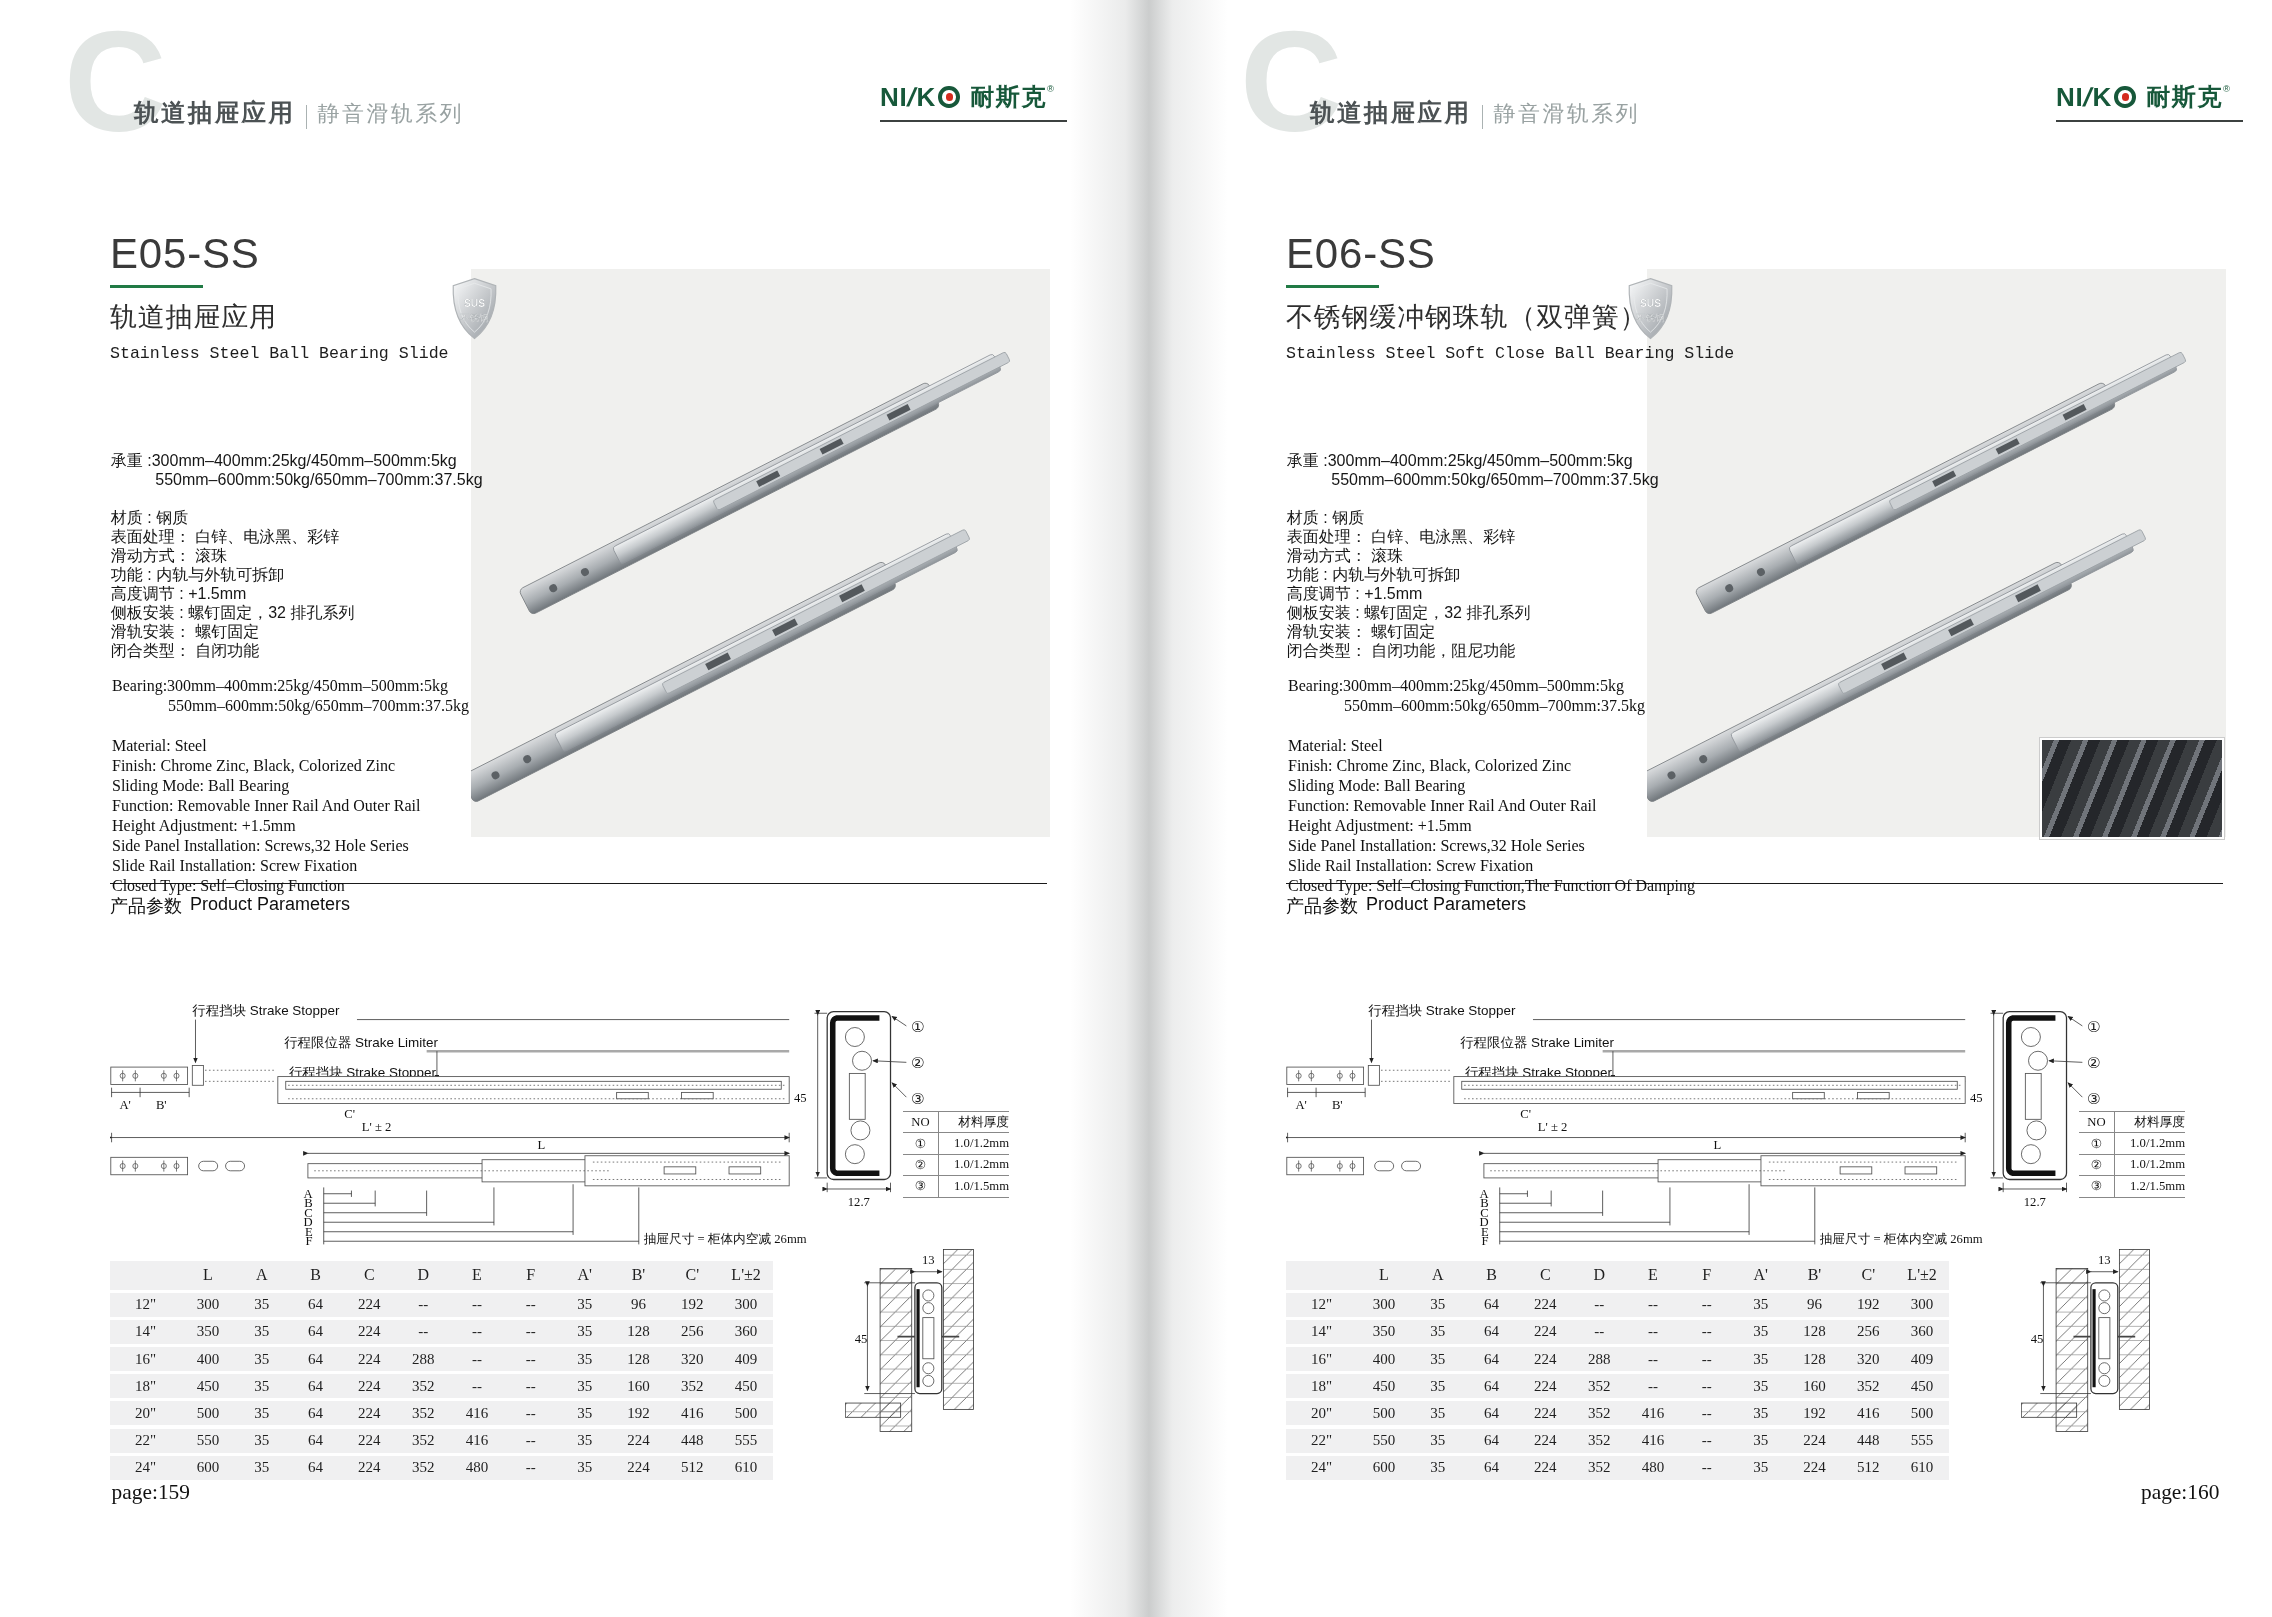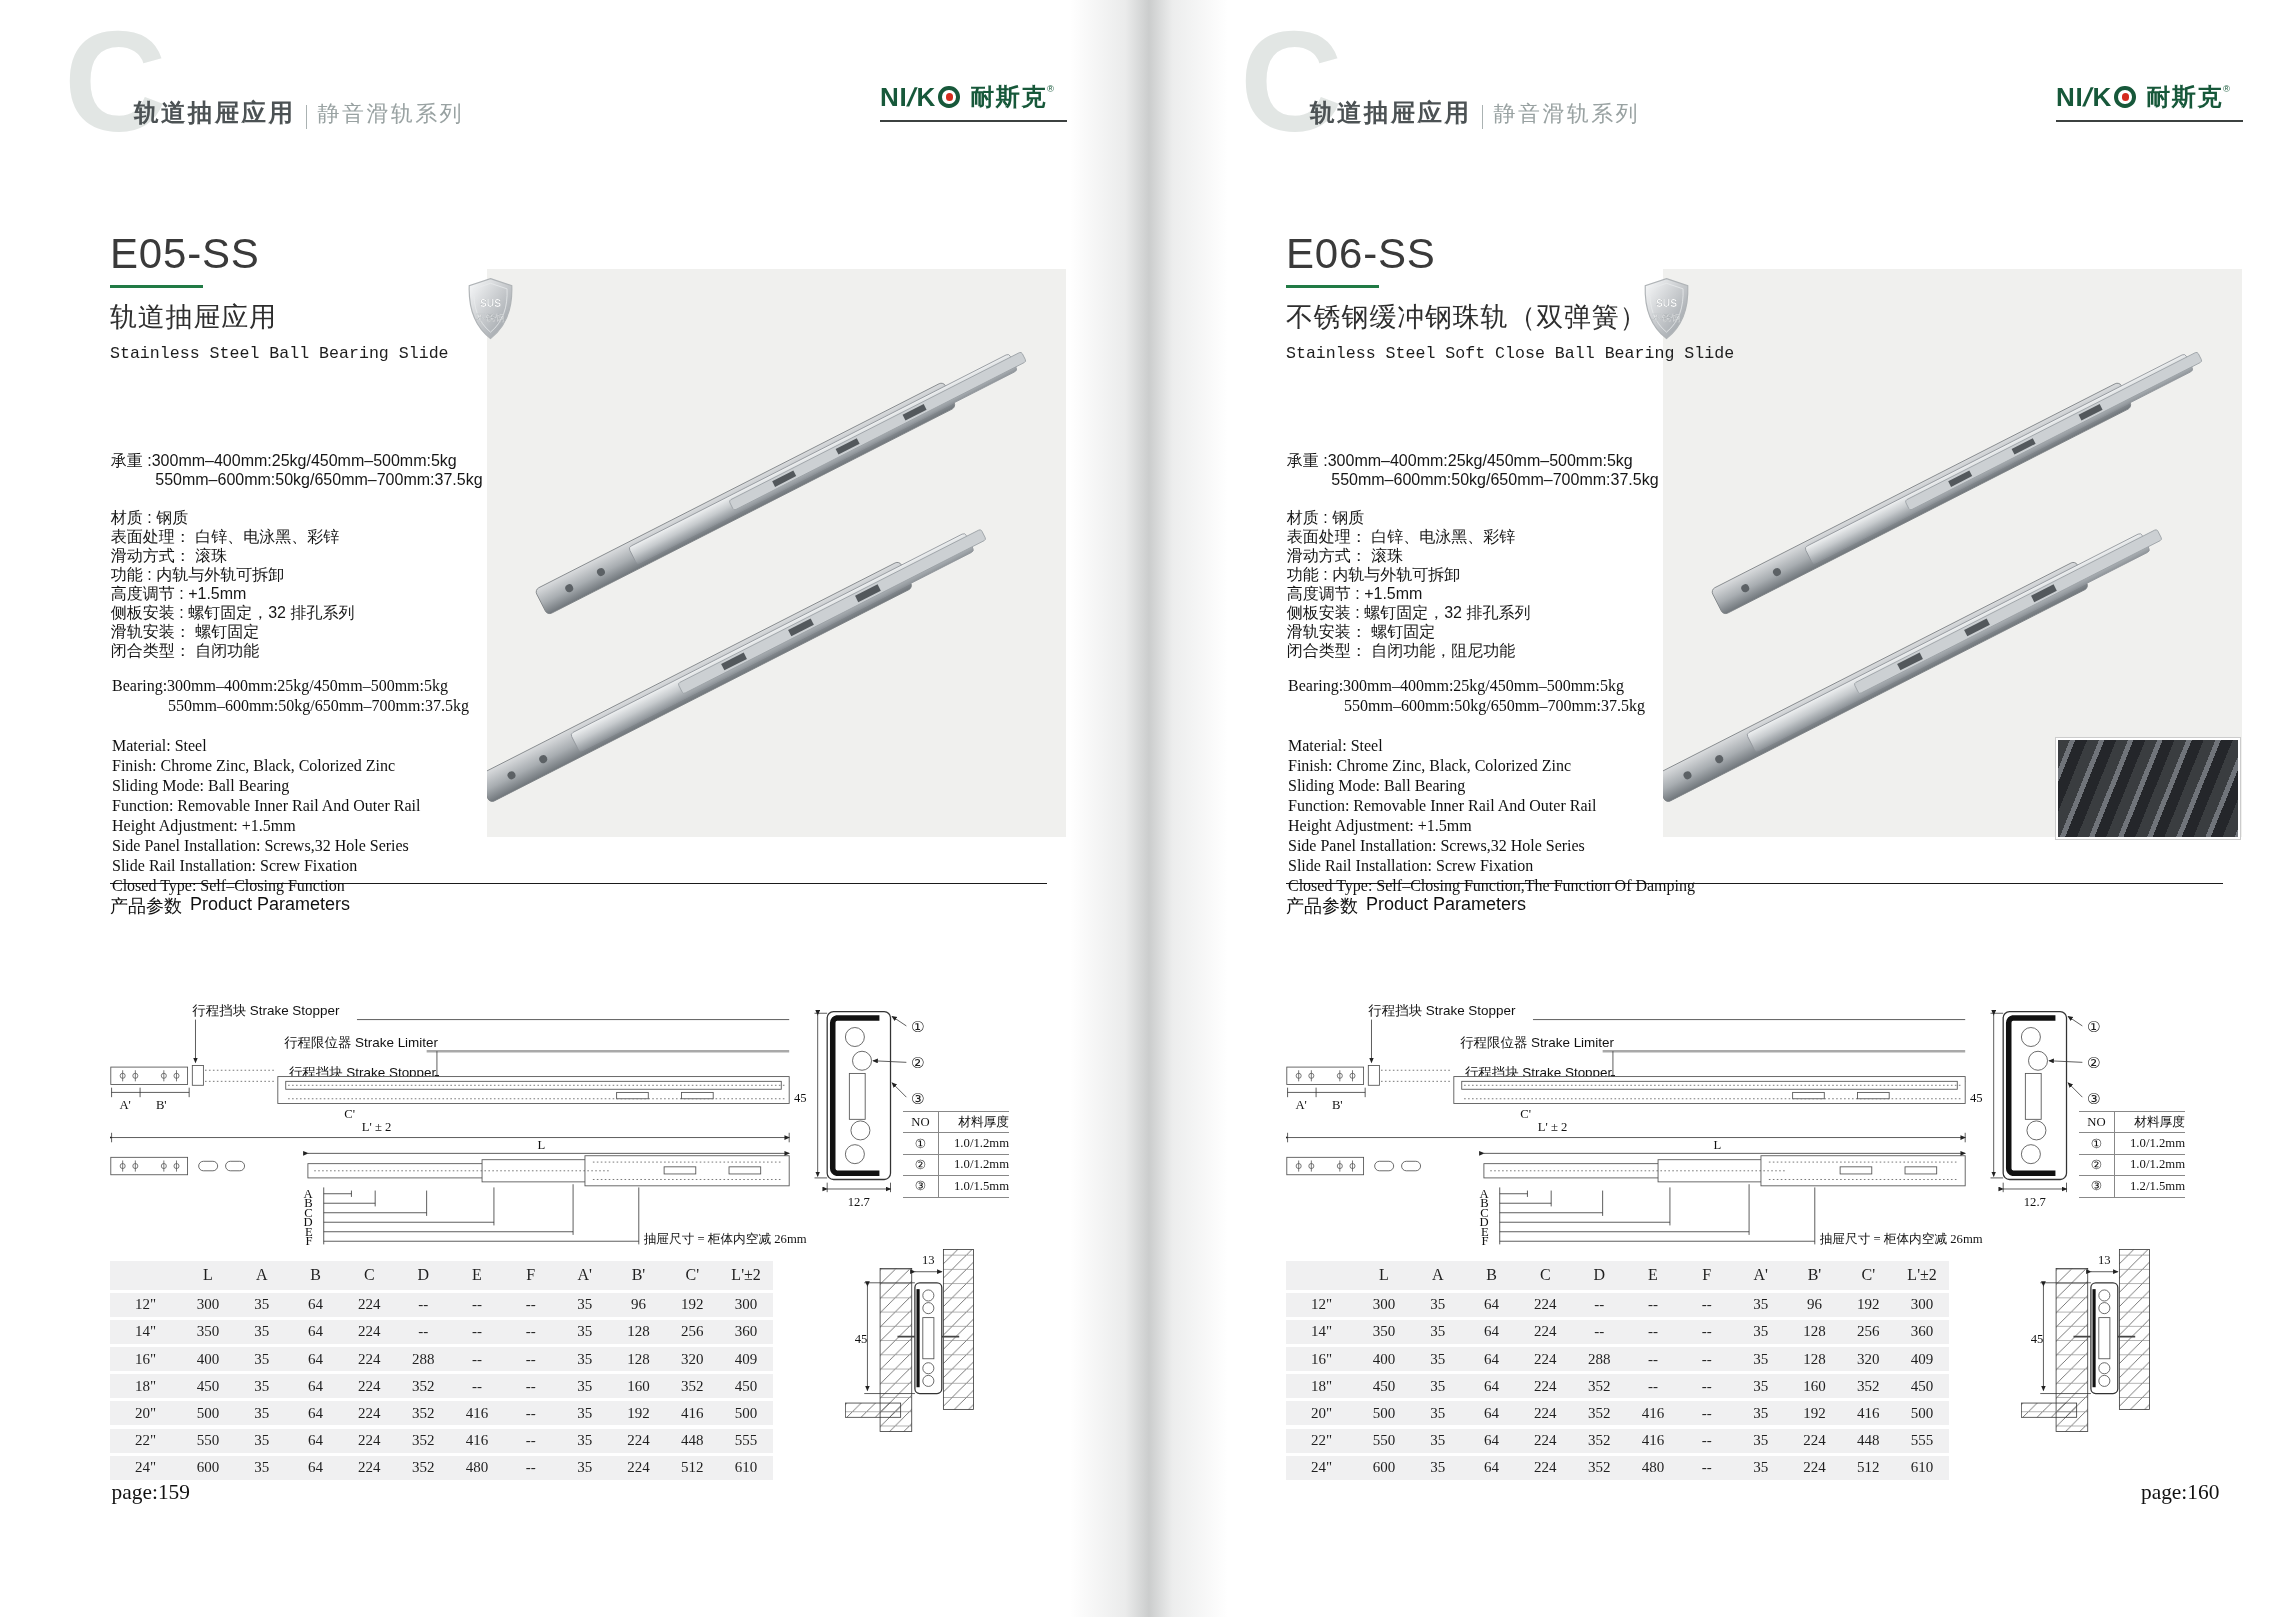--- a/index.html
+++ b/index.html
@@ -24,21 +24,21 @@
 .logo-dot{width:7.1px;height:7.1px;background:#d42b1e;border-radius:50%}
 .logo-cn{font-size:24px;font-weight:bold;color:#17583a;margin-left:8px;letter-spacing:1.6px}
 .logo-reg{font-size:9.5px;color:#17583a;align-self:flex-start;margin-top:1.6px}
 
 .title-block{position:absolute;left:0;top:230px;z-index:2}
 .model{font-size:42px;color:#3a3a3a;letter-spacing:0.8px}
 .model-underline{width:93px;height:3.2px;background:#217a45;margin-top:7.1px}
 .name-cn{font-size:27px;color:#2e2e2e;margin-top:11px;letter-spacing:0.8px}
 .name-en{font-size:16.6px;color:#1d1d1d;margin-top:8.7px;font-family:Liberation Mono, monospace}
 
-.photo-box{position:absolute;left:377px;top:269px;width:579px;height:568px;background:#f0f0ee}
+.photo-box{position:absolute;left:361px;top:269px;width:579px;height:568px;background:#f0f0ee}
 .photo-svg{position:absolute;left:0;top:0;width:100%;height:100%;overflow:hidden}
 .badge{position:absolute;left:-21.4px;top:8px;width:49px;height:63px;z-index:3}
 .photo-inset{position:absolute;left:393px;top:469px;width:184px;height:101px;border:2.4px solid #fff;outline:0.8px solid #ccc;
   background:repeating-linear-gradient(112deg,#3a3d40 0 11px,#70747a 11px 16px,#24262a 16px 27px)}
 
 .specs-cn{position:absolute;left:0.8px;top:397px;font-size:16px;color:#161616;white-space:pre;z-index:2}
 .specs-cn .spec-line{height:19px;line-height:19px}
 .specs-en{position:absolute;left:2px;top:622px;font-size:16px;color:#101010;font-family:"Liberation Serif",serif;white-space:pre;z-index:2}
 .specs-en .spec-line{height:20px;line-height:20px}
 

